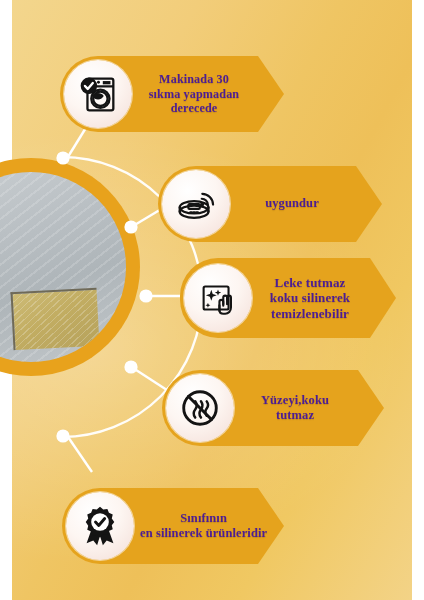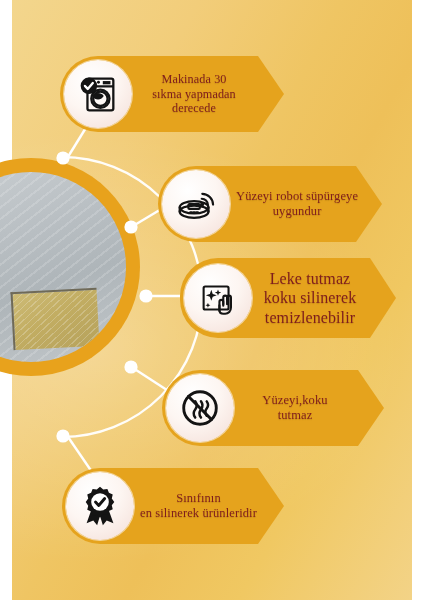--- a/index.html
+++ b/index.html
@@ -110,38 +110,38 @@
     background:radial-gradient(circle at 38% 30%, #ffffff 0%, #fdf6f2 45%, #f3ddd6 100%);
     display:flex; align-items:center; justify-content:center;
     z-index:3;
     box-shadow:0 0 0 1px rgba(255,255,255,.55);
   }
   .badge-icon svg{ display:block; }
   .badge-text{
     margin-left:78px;
     margin-right:34px;
     flex:1;
-    color:#7f1d1d;
-    font-weight:normal;
+    color:#4c1d95;
+    font-weight:bold;
     font-size:12.5px;
     line-height:1.22;
     text-align:center;
     letter-spacing:.1px;
     text-shadow:0 1px 1px rgba(120,80,0,.25);
   }
   .badge-text .l{ display:block; white-space:nowrap; }
 
   
   #badge-0{ left:60px;  top:56px;  width:224px; }
   #badge-1{ left:158px; top:166px; width:224px; }
   #badge-2{ left:180px; top:258px; width:216px; height:80px; }
   #badge-3{ left:162px; top:370px; width:222px; }
-  #badge-4{ left:62px;  top:468px; width:222px; }
-
-  #badge-2 .badge-text{ font-size:16px; line-height:1.2;text-align:center; }
+  #badge-4{ left:62px;  top:488px; width:222px; }
+
+  #badge-2 .badge-text{ font-size:13px; line-height:1.2;text-align:center; }
   #badge-0 .badge-text{ font-size:12.2px; }
 </style>
 </head>
 <body>
 
 <div id="stage">
 
   <div id="bg-panel"></div>
 
   <div id="photo-ring">
@@ -199,21 +199,20 @@
           <ellipse cx="22" cy="27.5" rx="15" ry="6.4"></ellipse>
           <rect x="16" y="24" width="12" height="5" rx="1.2"></rect>
           <path d="M18 32.6h1.6M21.2 32.6h1.6M24.4 32.6h1.6"></path>
           <path d="M30 18.5a6.6 6.6 0 0 1 6.4 6.4"></path>
           <path d="M30.6 13.4a11.6 11.6 0 0 1 11.2 11.2"></path>
         </g>
         <circle cx="30.4" cy="24.6" r="2.1" fill="#141414"></circle>
       </svg>
     </div>
     <div class="badge-text">
-      <span class="l">Yüzeyi robot süpürgeye</span>
       <span class="l">uygundur</span>
     </div>
   </div>
 
   <div class="badge" id="badge-2">
     <div class="badge-icon">
       <svg width="46" height="46" viewBox="0 0 48 48">
         <rect x="9" y="12" width="26" height="24" rx="1.6" fill="none" stroke="#141414" stroke-width="2.2"></rect>
         <path d="M17 15.5l1.5 4.2 4.2 1.5-4.2 1.5-1.5 4.2-1.5-4.2-4.2-1.5 4.2-1.5z" fill="#141414"></path>
         <path d="M24 15l.9 2.4 2.4.9-2.4.9-.9 2.4-.9-2.4-2.4-.9 2.4-.9z" fill="#141414"></path>

